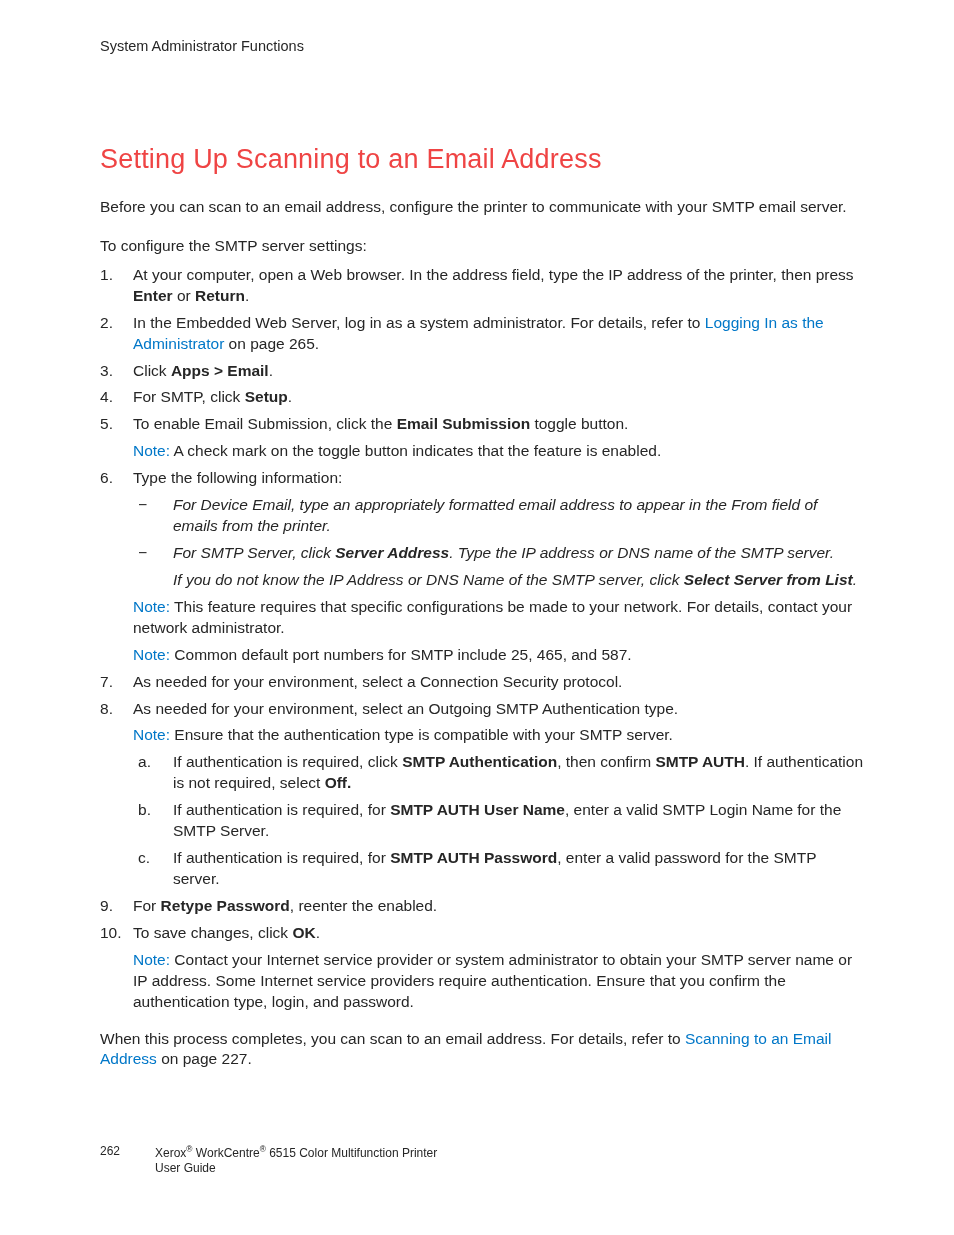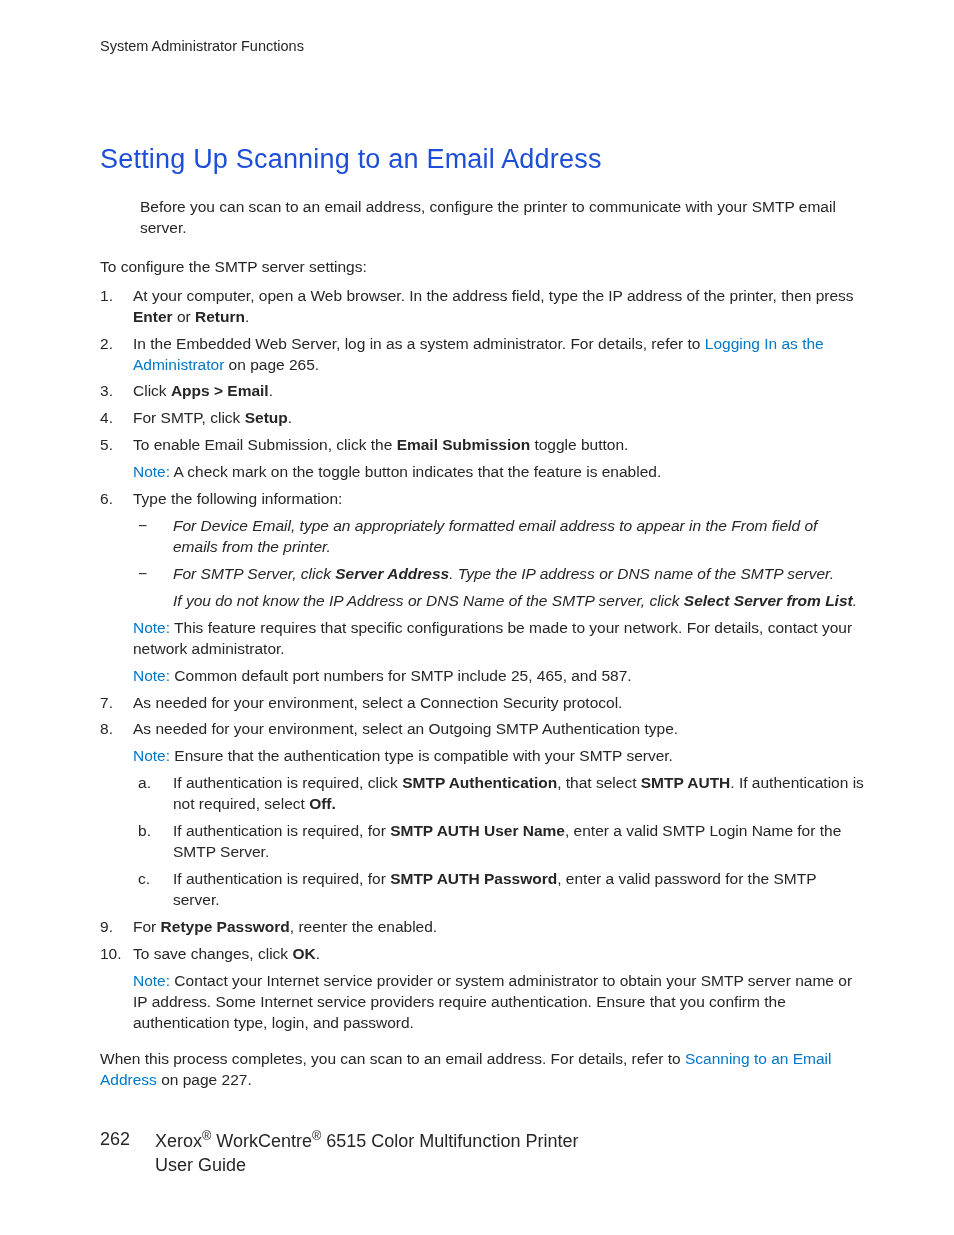--- a/index.html
+++ b/index.html
@@ -17,28 +17,28 @@
     }
     .page {
       padding: 38px 90px 0 100px;
     }
     .running-header {
       font-size: 14.5px;
       color: #262626;
       margin-bottom: 90px;
     }
     h2 {
-      color: #1d4ed8;
+      color: #ef4444;
       font-weight: 400;
       font-size: 27px;
       margin: 0 0 22px 0;
       letter-spacing: 0.2px;
     }
     p { margin: 0; line-height: 1.35; }
-    .intro { margin-bottom: 18px; margin-left: 40px; }
+    .intro { margin-bottom: 18px; }
     .lead { margin-bottom: 8px; }
     ol.main {
       margin: 0;
       padding-left: 0;
       list-style: none;
       counter-reset: main;
     }
     ol.main > li {
       counter-increment: main;
       position: relative;
@@ -100,21 +100,21 @@
     a.xref {
       color: #0077c8;
       text-decoration: none;
     }
     b { font-weight: 700; }
     .closing { margin-top: 16px; line-height: 1.35; }
     .footer {
       position: absolute;
       left: 100px;
       bottom: 58px;
-      font-size: 18px;
+      font-size: 12px;
       line-height: 1.3;
     }
     .footer-line1 { display: flex; }
     .footer-page { width: 55px; }
     .footer-line2 { margin-left: 55px; }
     sup { font-size: 0.7em; }
   </style>
 </head>
 <body>
 
@@ -153,21 +153,21 @@
       <p class="note-line"><span class="note-label">Note: </span><span>This feature requires that specific configurations be made to your network. For details, contact your network administrator.</span></p>
       <p class="note-line"><span class="note-label">Note: </span><span>Common default port numbers for SMTP include 25, 465, and 587.</span></p>
     </li>
 
     <li>As needed for your environment, select a Connection Security protocol.</li>
 
     <li>
       <span>As needed for your environment, select an Outgoing SMTP Authentication type.</span>
       <p class="note-line"><span class="note-label">Note: </span><span>Ensure that the authentication type is compatible with your SMTP server.</span></p>
       <ol class="alpha">
-        <li><span>If authentication is required, click </span><b>SMTP Authentication</b><span>, that select </span><b>SMTP AUTH</b><span>. If authentication is not required, select </span><b>Off.</b></li>
+        <li><span>If authentication is required, click </span><b>SMTP Authentication</b><span>, then confirm </span><b>SMTP AUTH</b><span>. If authentication is not required, select </span><b>Off.</b></li>
         <li><span>If authentication is required, for </span><b>SMTP AUTH User Name</b><span>, enter a valid SMTP Login Name for the SMTP Server.</span></li>
         <li><span>If authentication is required, for </span><b>SMTP AUTH Password</b><span>, enter a valid password for the SMTP server.</span></li>
       </ol>
     </li>
 
     <li><span>For </span><b>Retype Password</b><span>, reenter the enabled.</span></li>
 
     <li>
       <span>To save changes, click </span><b>OK</b><span>.</span>
       <p class="note-line"><span class="note-label">Note: </span><span>Contact your Internet service provider or system administrator to obtain your SMTP server name or IP address. Some Internet service providers require authentication. Ensure that you confirm the authentication type, login, and password.</span></p>

